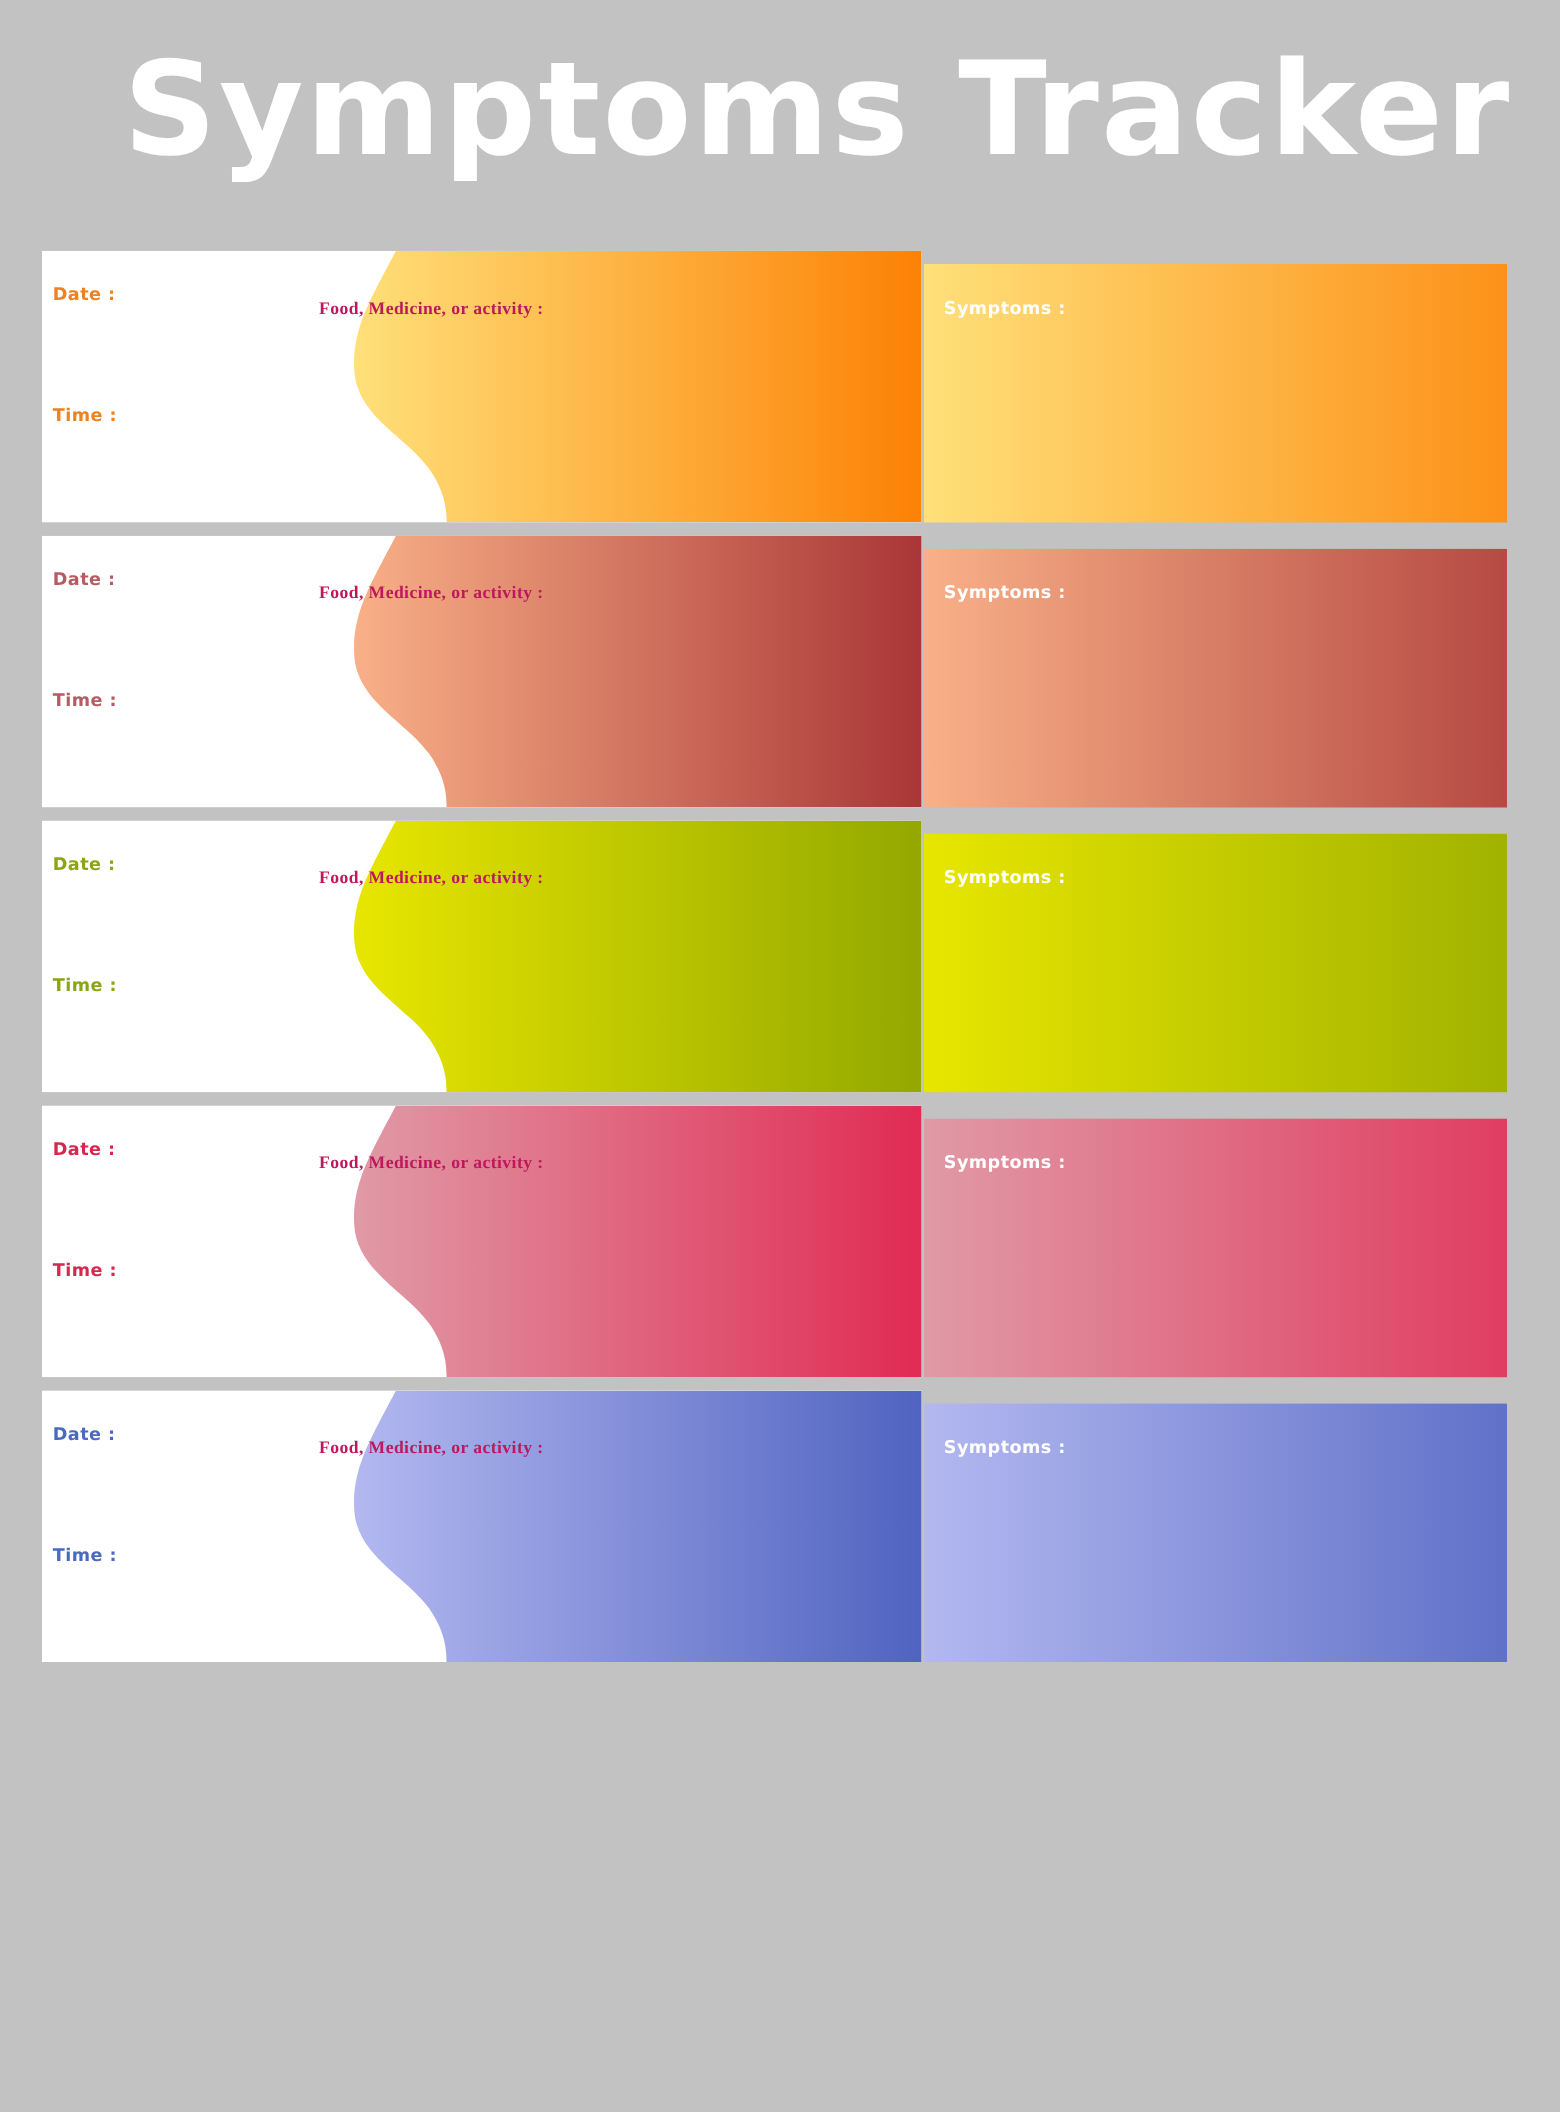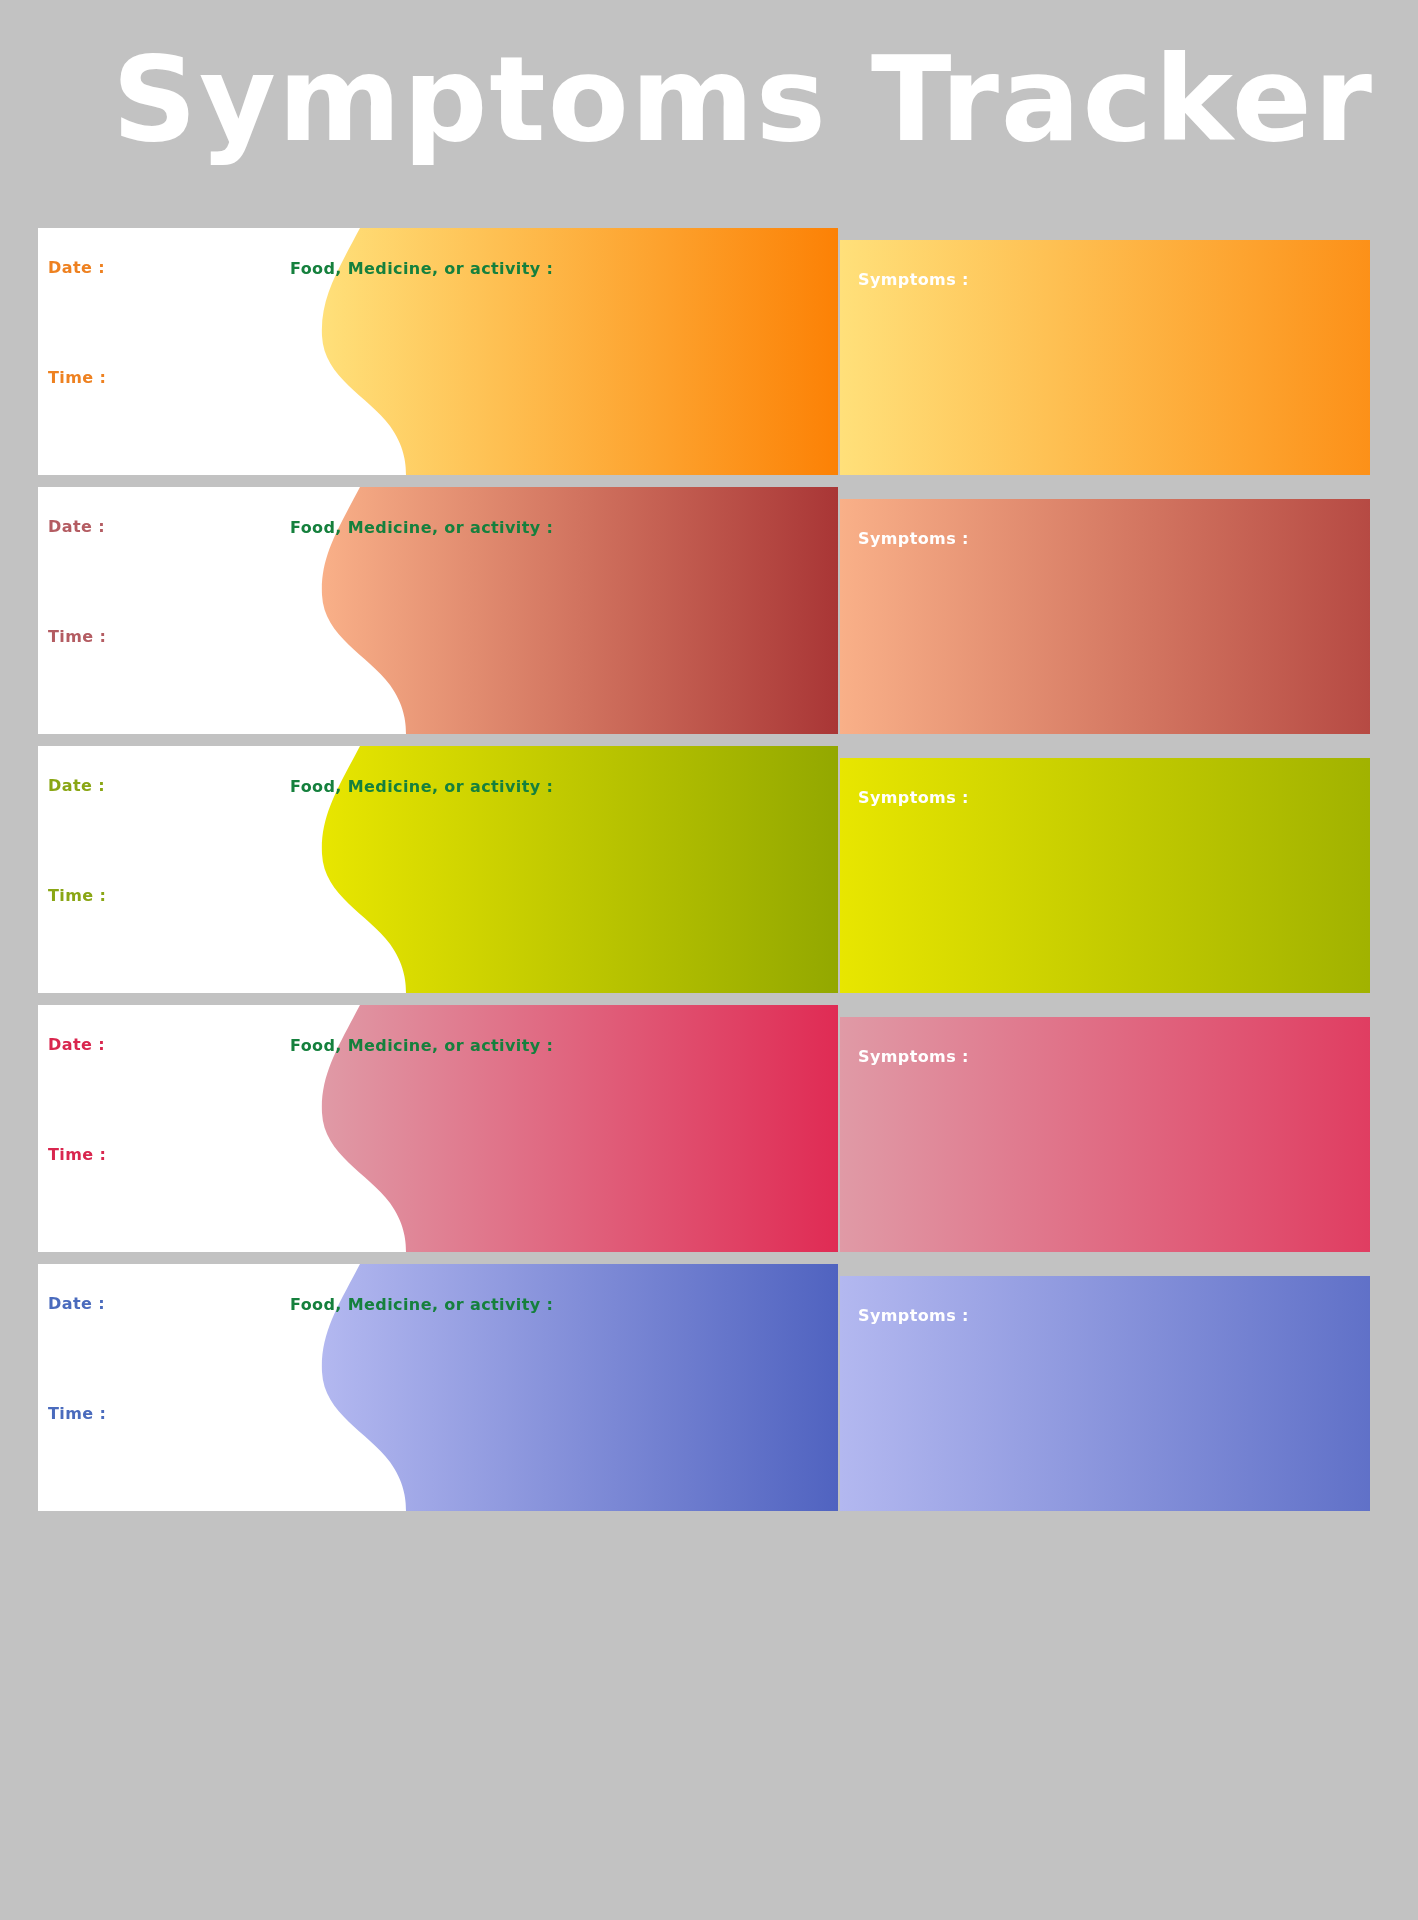--- a/index.html
+++ b/index.html
@@ -83,21 +83,21 @@
     position: absolute;
     font-family: "DejaVu Sans", sans-serif;
     font-size: 16px;
     font-weight: bold;
     letter-spacing: .4px;
     white-space: nowrap;
     -webkit-font-smoothing: antialiased;
   }
   .lbl-date { left: 10px; top: 30px; }
   .lbl-time { left: 10px; top: 140px; }
-  .lbl-food { left: 252px; top: 31px; color:#15803d; }
+  .lbl-food { left: 252px; top: 44px; color:#be185d;font-family:Liberation Serif, serif; }
   .lbl-symptoms { left: 18px; top: 30px; color:#ffffff; }
 </style>
 </head>
 <body>
 
 <div id="page-title">Symptoms Tracker</div>
 
 <div id="rows">
     <div class="tracker-row">
       <div class="row-left">

